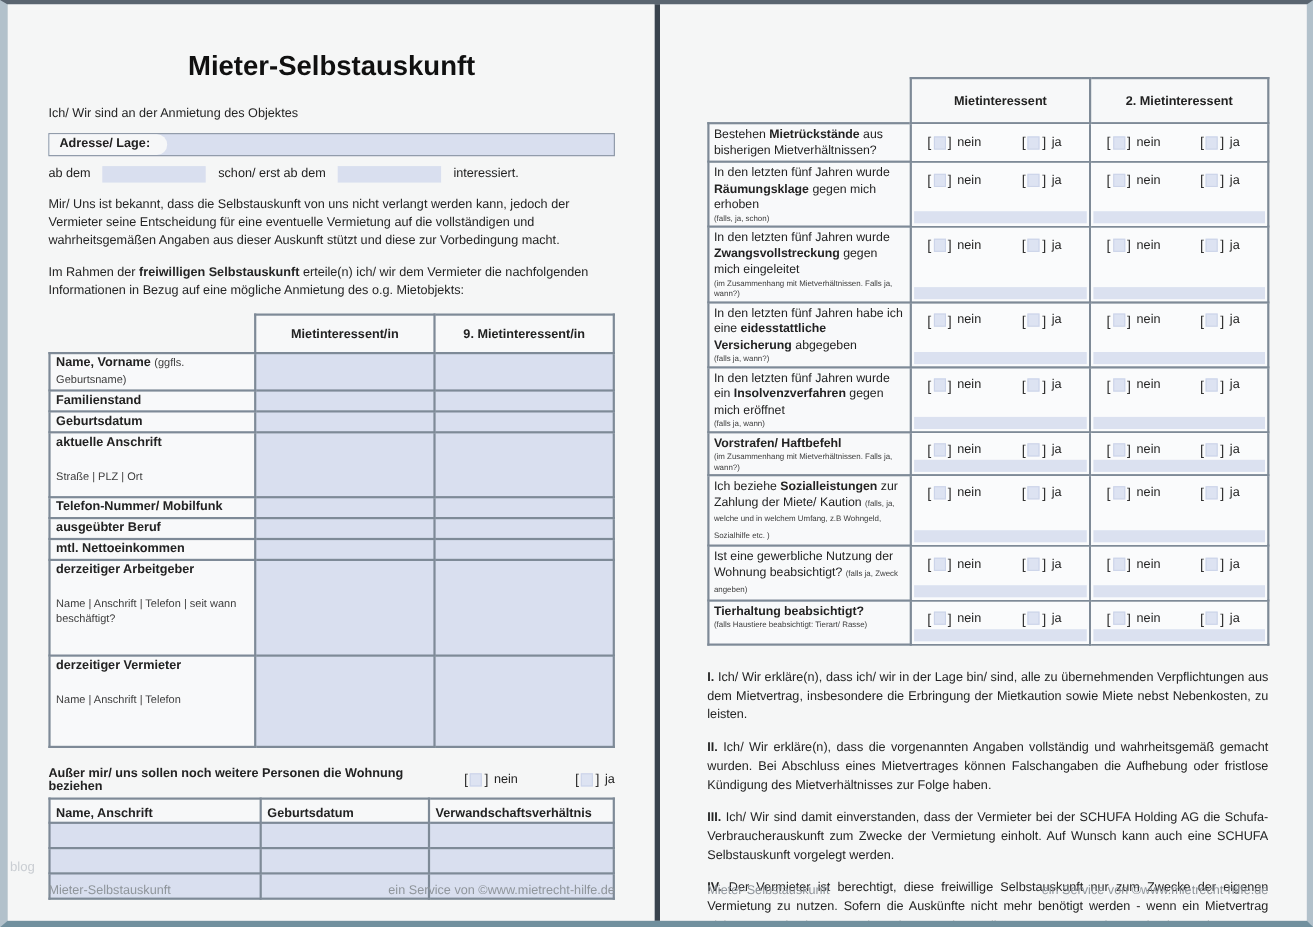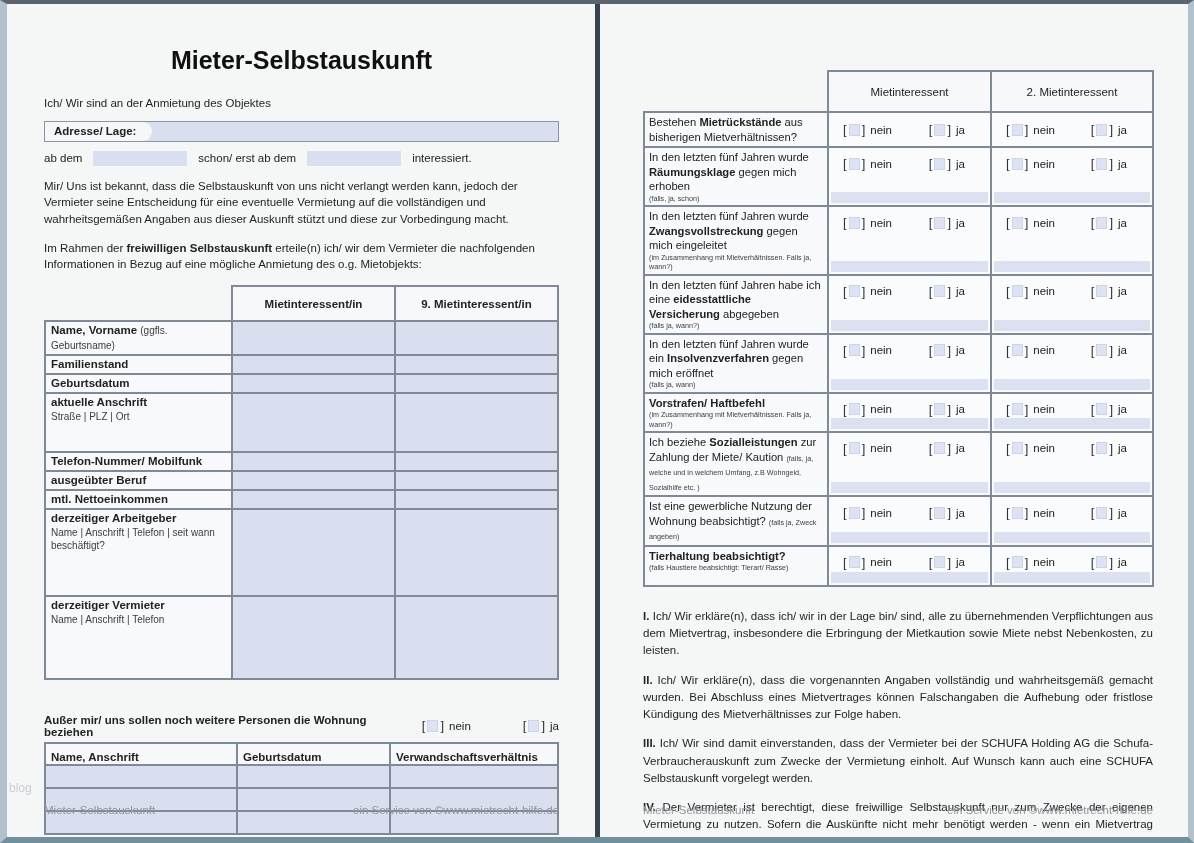--- a/index.html
+++ b/index.html
@@ -23,41 +23,41 @@
   .para{margin:0 0 12px;}
   .b{font-weight:bold;}
 
   table{border-collapse:collapse;table-layout:fixed;}
   .t1{width:513px;margin-top:2px;}
   .t1 th,.t1 td{border:2px solid #7e8a97;}
   .t1 th{font-size:11.5px;font-weight:bold;text-align:center;background:#f7f8f9;}
   .t1 .corner{border:none;background:transparent;}
   .lbl{background:#f8f9fa;font-size:11.5px;font-weight:bold;padding:1px 5px;vertical-align:top;line-height:1.3;}
   .sub{font-size:10px;font-weight:normal;color:#3c3c3c;}
-  .sub.blk{display:block;margin-top:0px;}
+  .sub.blk{display:block;margin-top:17px;}
   .inp{background:#d9dfef;}
   .h18{height:18px;}.h19{height:19px;}.h35{height:35px;}.h59{height:59px;}.h73{height:87px;}.h83{height:83px;}
 
-  .others{display:flex;align-items:center;margin-top:34px;font-size:11.5px;}
+  .others{display:flex;align-items:center;margin-top:17px;font-size:11.5px;}
   .others .q-b{font-weight:bold;}
   .t2{width:513px;margin-top:4px;}
   .t2 td{border:2px solid #7e8a97;font-size:11.5px;}
   .t2 .hd{font-weight:bold;background:#f7f8f9;padding:1px 5px;height:18px;vertical-align:bottom;}
   .t2 .inp{height:19px;}
 
   .cb{display:inline-flex;align-items:center;font-size:11.5px;color:#222;}
   .cbg{display:inline-flex;align-items:center;font-size:13px;color:#333;line-height:1;}
   .cbg::before{content:"[";margin-right:2px;}
   .cbg::after{content:"]";margin-left:2px;}
   .bx{width:9px;height:10px;background:#dde3f2;border:1px solid #ccd4e9;display:inline-block;}
   .cbl{margin-left:5px;}
 
   .t3{width:509px;}
   .t3 th,.t3 td{border:2px solid #7e8a97;}
-  .t3 th{font-size:11.5px;font-weight:normal;text-align:center;background:#f7f8f9;height:37px;}
+  .t3 th{font-size:11.5px;font-weight:bold;text-align:center;background:#f7f8f9;height:37px;}
   .t3 .corner{border:none;background:transparent;}
   .q{background:#f8f9fa;font-size:11.2px;font-weight:normal;padding:2px 4px;vertical-align:top;line-height:1.3;}
   .qsub{font-size:7.2px;color:#3c3c3c;}
   .qsub.blk{display:block;}
   .dcell{position:relative;vertical-align:top;background:#fafbfc;}
   .cbrow{display:flex;justify-content:space-between;padding:8px 24px 0 13px;}
   .cbrow.center{padding-top:9px;}
   .strip{position:absolute;left:2px;right:2px;bottom:2px;height:11px;background:#dbe1f0;}
   .h33{height:33px;}.h36{height:36px;}.h40{height:40px;}.h42{height:42px;}.h45{height:45px;}.h54{height:54px;}
 

